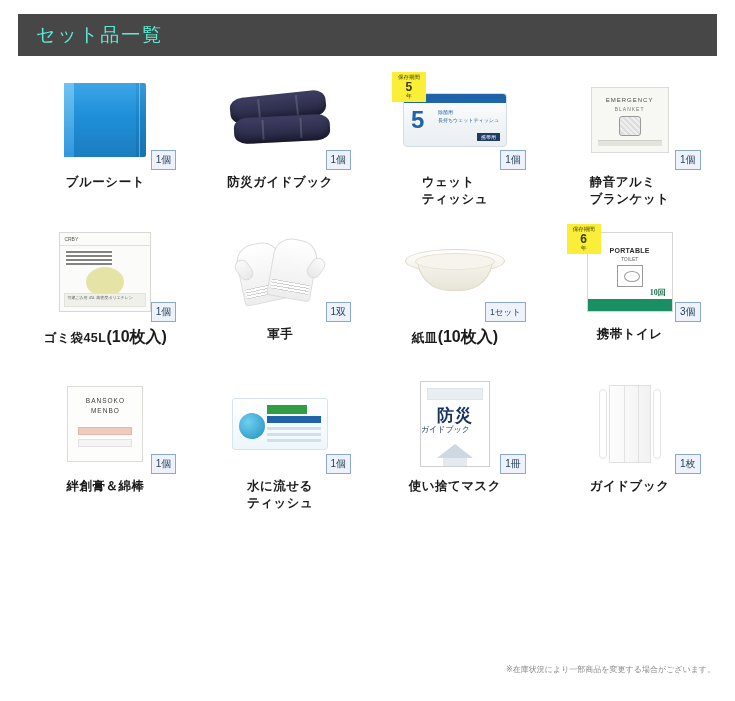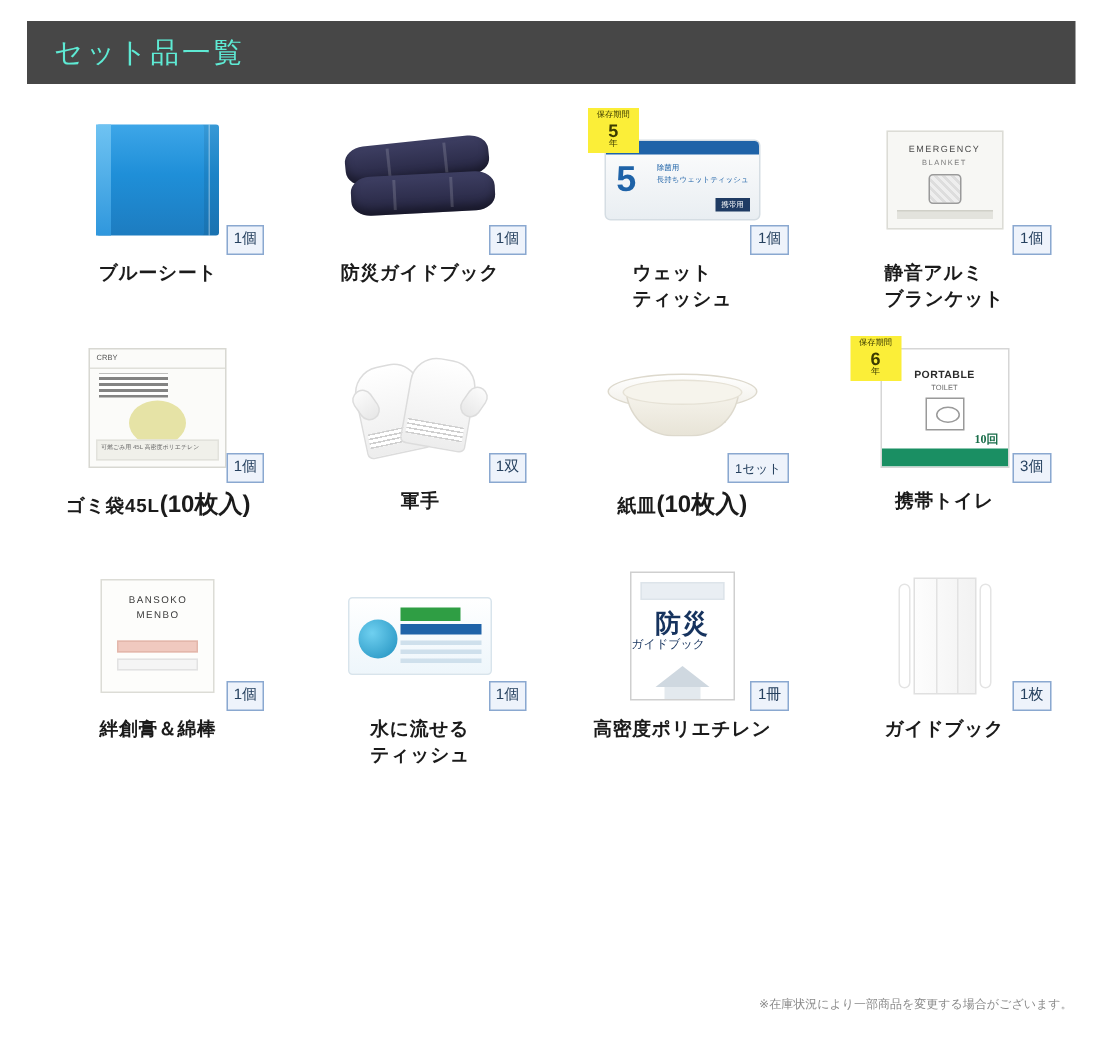--- a/index.html
+++ b/index.html
@@ -597,21 +597,21 @@
     <div class="img-wrap">
       <div class="art-book">
         <div class="top"></div>
         <div class="bou">防災</div>
         <div class="gd">ガイドブック</div>
         <div class="house"></div>
       </div>
       <div class="qty">1冊</div>
     </div>
     <div class="caption">
-      <div>高密度ポリエチレン</div>
+      <div>使い捨てマスク</div>
     </div>
   </div>
 
   <div class="cell">
     <div class="img-wrap">
       <div class="art-mask">
         <div class="m"></div>
         <div class="e1"></div>
         <div class="e2"></div>
       </div>

